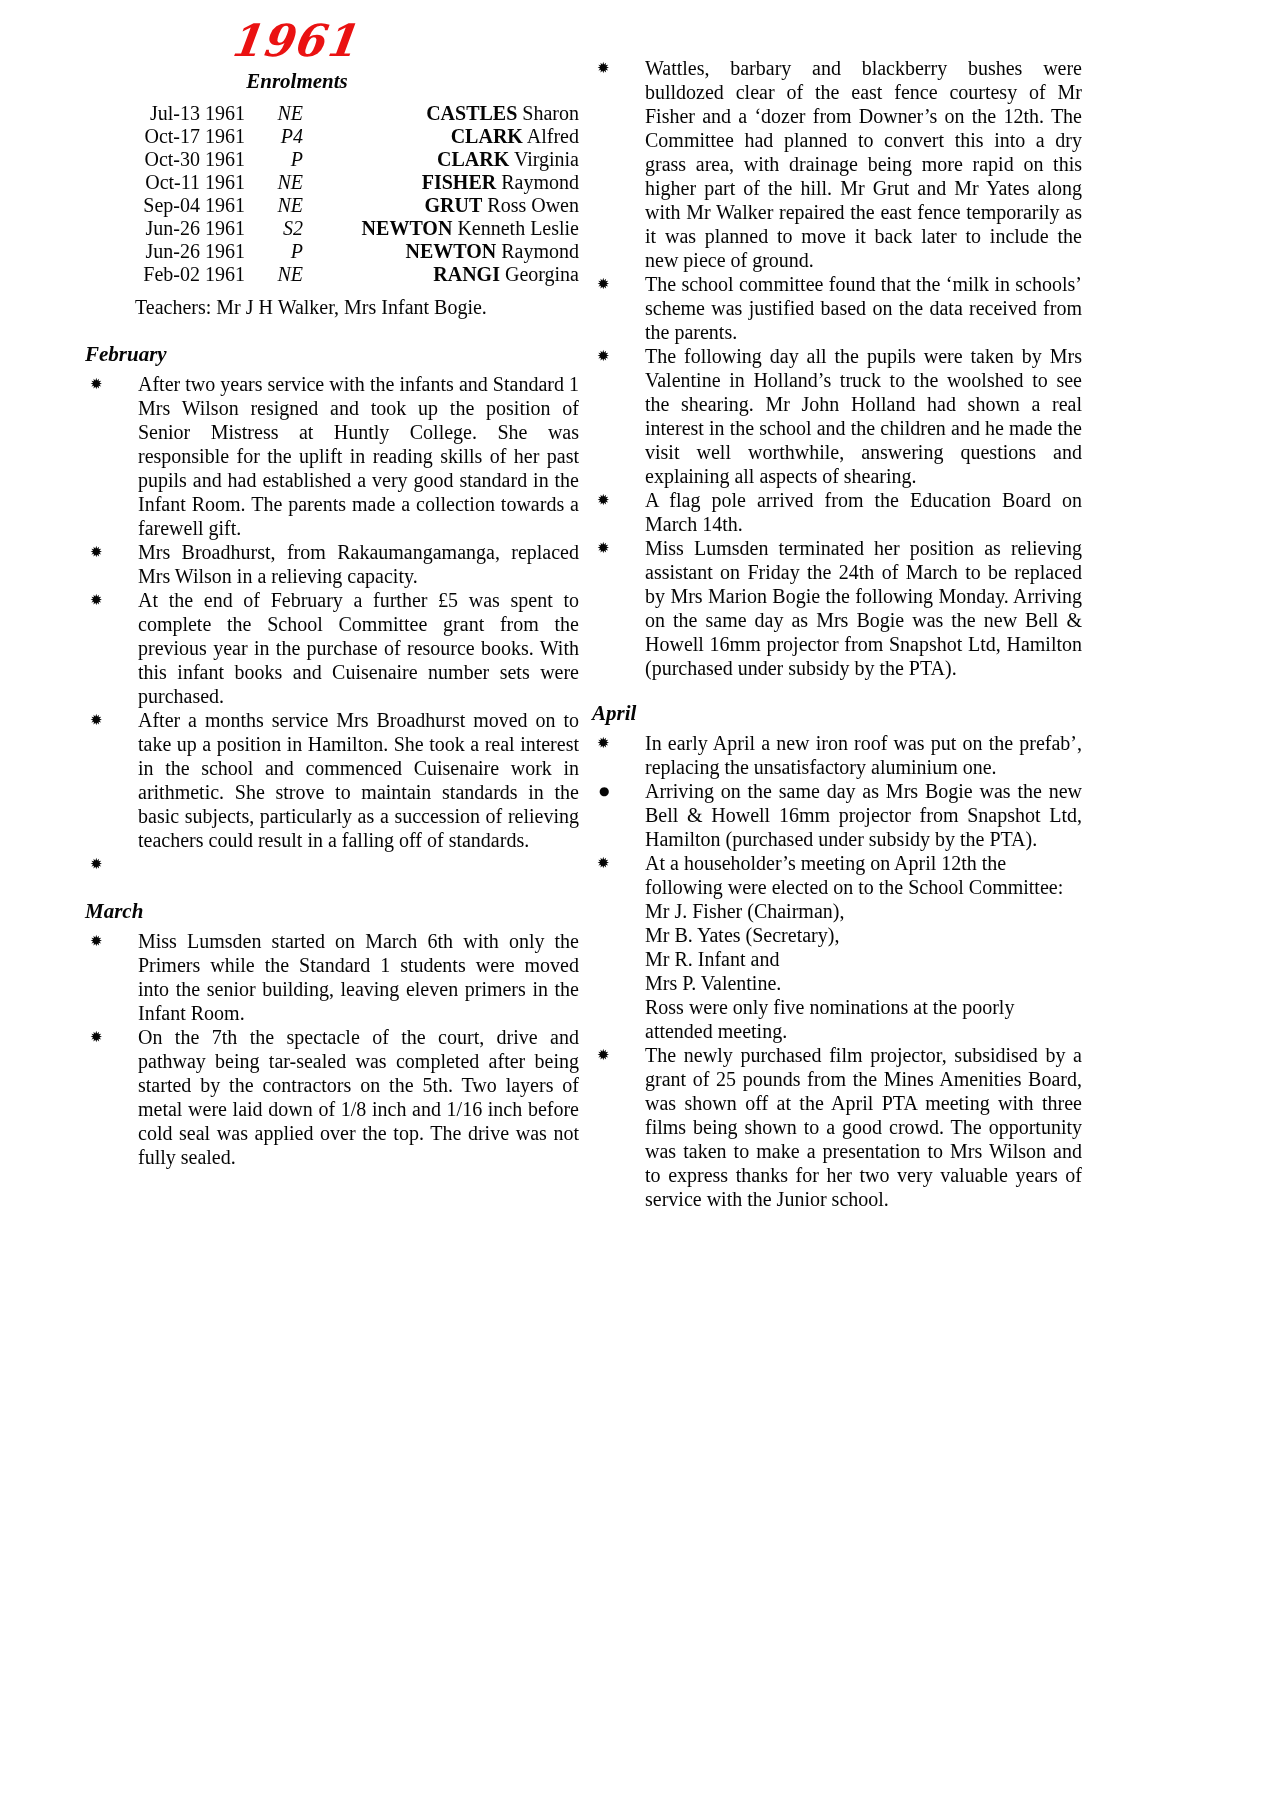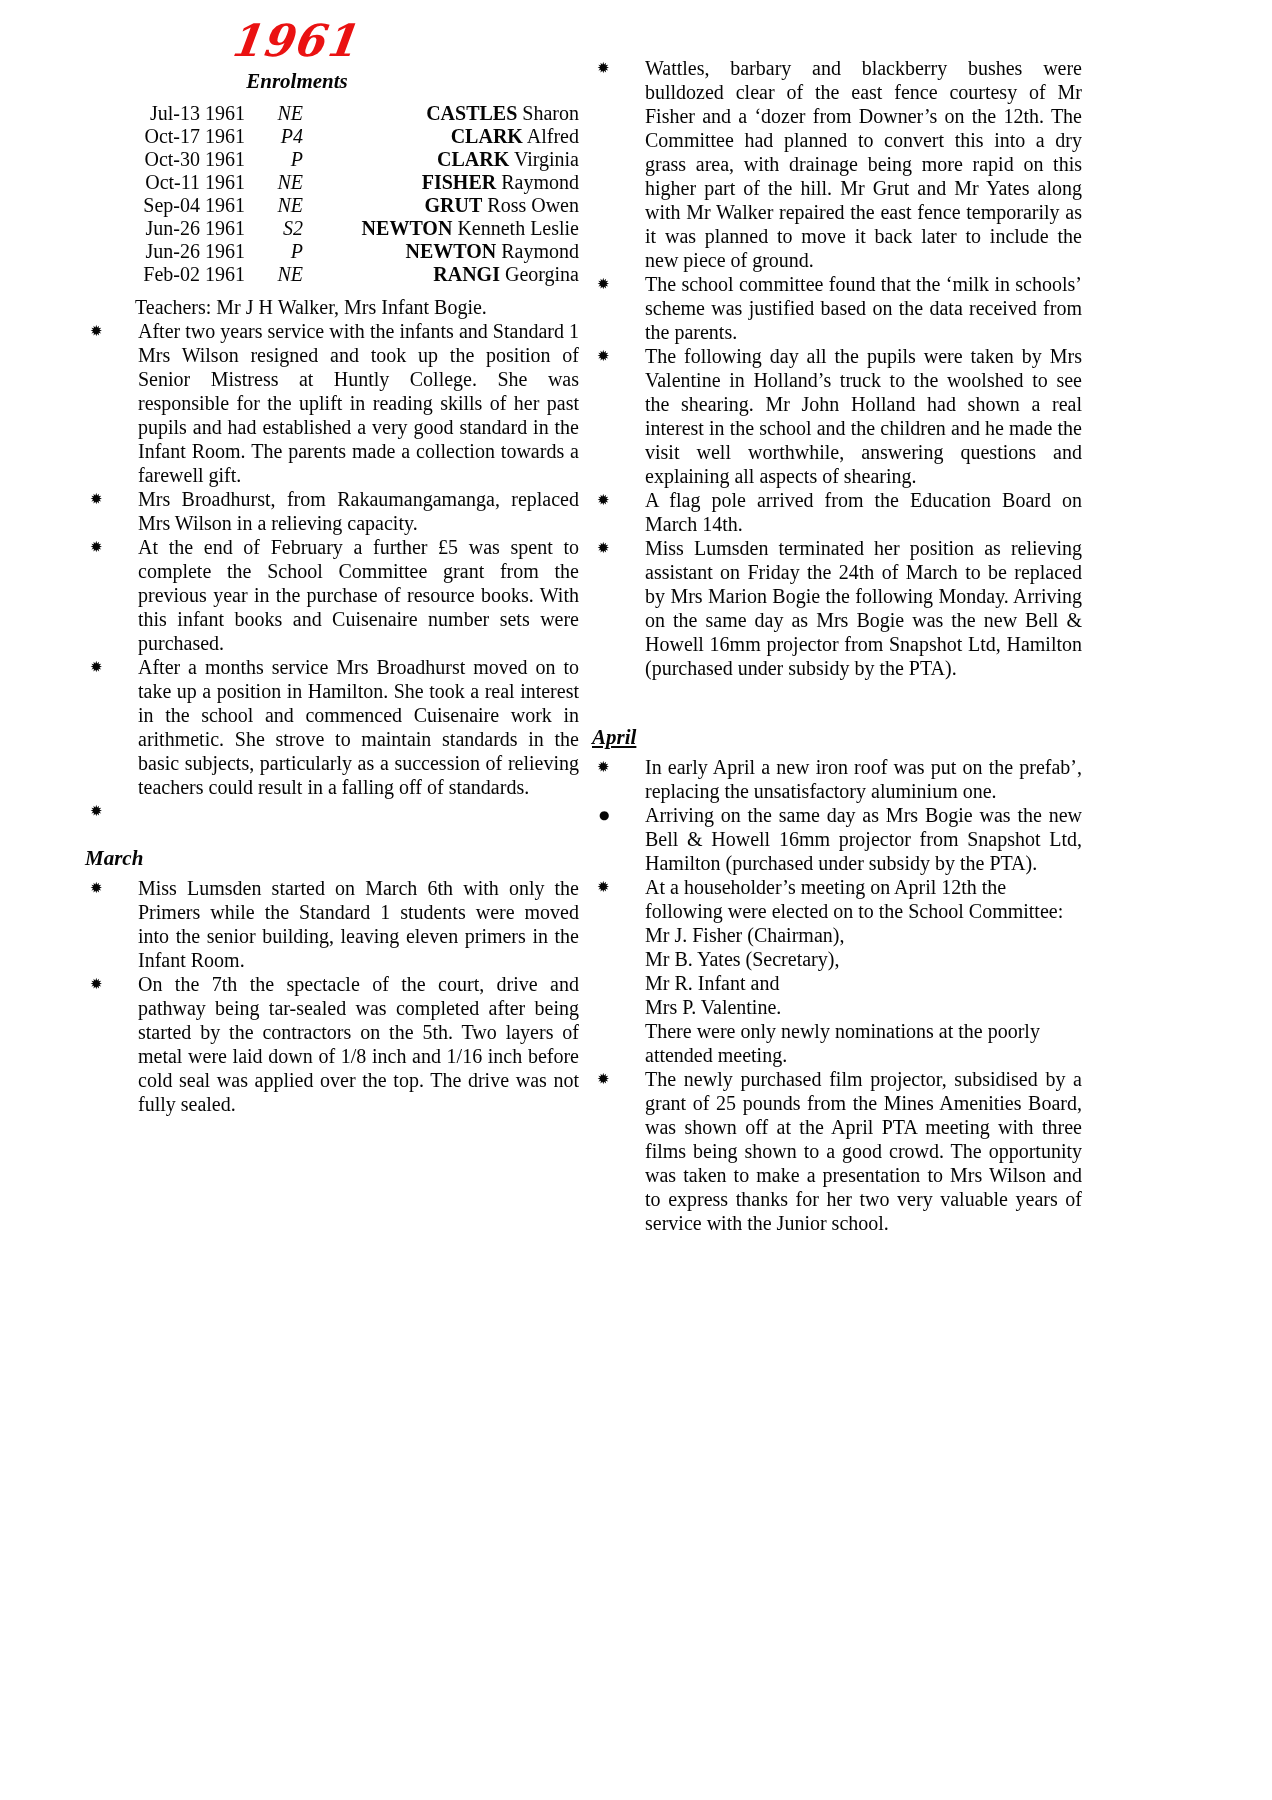--- a/index.html
+++ b/index.html
@@ -42,21 +42,21 @@
   .e-code { text-align:right;font-style:italic; }
   .e-name { text-align:right; white-space:nowrap; }
   .e-surname { font-weight:bold; }
   .teachers { margin-top:9px; margin-left:50px; }
 
   .sec-head {
     font-weight:bold; font-style:italic;
     font-size:21px; line-height:26px;
     margin-top:22px; margin-bottom:5px;
   }
-  .sec-head.first-right { margin-top:44px;text-decoration:underline; }
+  .sec-head.first-right { margin-top:20px; }
 
   .item { display:flex; }
   .marker {
     flex:none; width:53px;
     font-family:"DejaVu Sans", sans-serif;
     font-size:15px; line-height:24px;
     padding-left:5px;
     box-sizing:border-box;
   }
   .marker.dot { font-size:12px; padding-left:7px; }
@@ -98,20 +98,21 @@
       <span class="e-date">Jun-26 1961</span>
         <span class="e-code">P</span>
         <span class="e-name"><span class="e-surname">NEWTON</span> <span>Raymond</span></span>
       <span class="e-date">Feb-02 1961</span>
         <span class="e-code">NE</span>
         <span class="e-name"><span class="e-surname">RANGI</span> <span>Georgina</span></span>
     </div>
 
     <div class="teachers">Teachers: Mr J H Walker, Mrs Infant Bogie.</div>
 
+    <div class="sec-head">February</div>
 
     <div class="item">
       <span class="marker">✹</span>
       <div class="btext">After two years service with the infants and Standard 1 Mrs Wilson resigned and took up the position of Senior Mistress at Huntly College. She was responsible for the uplift in reading skills of her past pupils and had established a very good standard in the Infant Room. The parents made a collection towards a farewell gift.</div>
     </div>
     <div class="item">
       <span class="marker">✹</span>
       <div class="btext">Mrs Broadhurst, from Rakaumangamanga, replaced Mrs Wilson in a relieving capacity.</div>
     </div>
     <div class="item">
@@ -173,21 +174,21 @@
       <div class="btext">Arriving on the same day as Mrs Bogie was the new Bell &amp; Howell 16mm projector from Snapshot Ltd, Hamilton (purchased under subsidy by the PTA).</div>
     </div>
     <div class="item">
       <span class="marker">✹</span>
       <div class="btext no-justify">
         <div>At a householder’s meeting on April 12th the following were elected on to the School Committee:</div>
         <div class="line">Mr J. Fisher (Chairman),</div>
         <div class="line">Mr B. Yates (Secretary),</div>
         <div class="line">Mr R. Infant and</div>
         <div class="line">Mrs P. Valentine.</div>
-        <div class="line">There were only newly nominations  at the poorly attended meeting.</div>
+        <div class="line">Ross were only five nominations  at the poorly attended meeting.</div>
       </div>
     </div>
     <div class="item">
       <span class="marker">✹</span>
       <div class="btext">The newly purchased film projector, subsidised by a grant of 25 pounds from the Mines Amenities Board, was shown off at the April PTA meeting with three films being shown to a good crowd. The opportunity was taken to make a presentation to Mrs Wilson and to express thanks for her two very valuable years of service with the Junior school.</div>
     </div>
 
   </div>
 
 </div>

